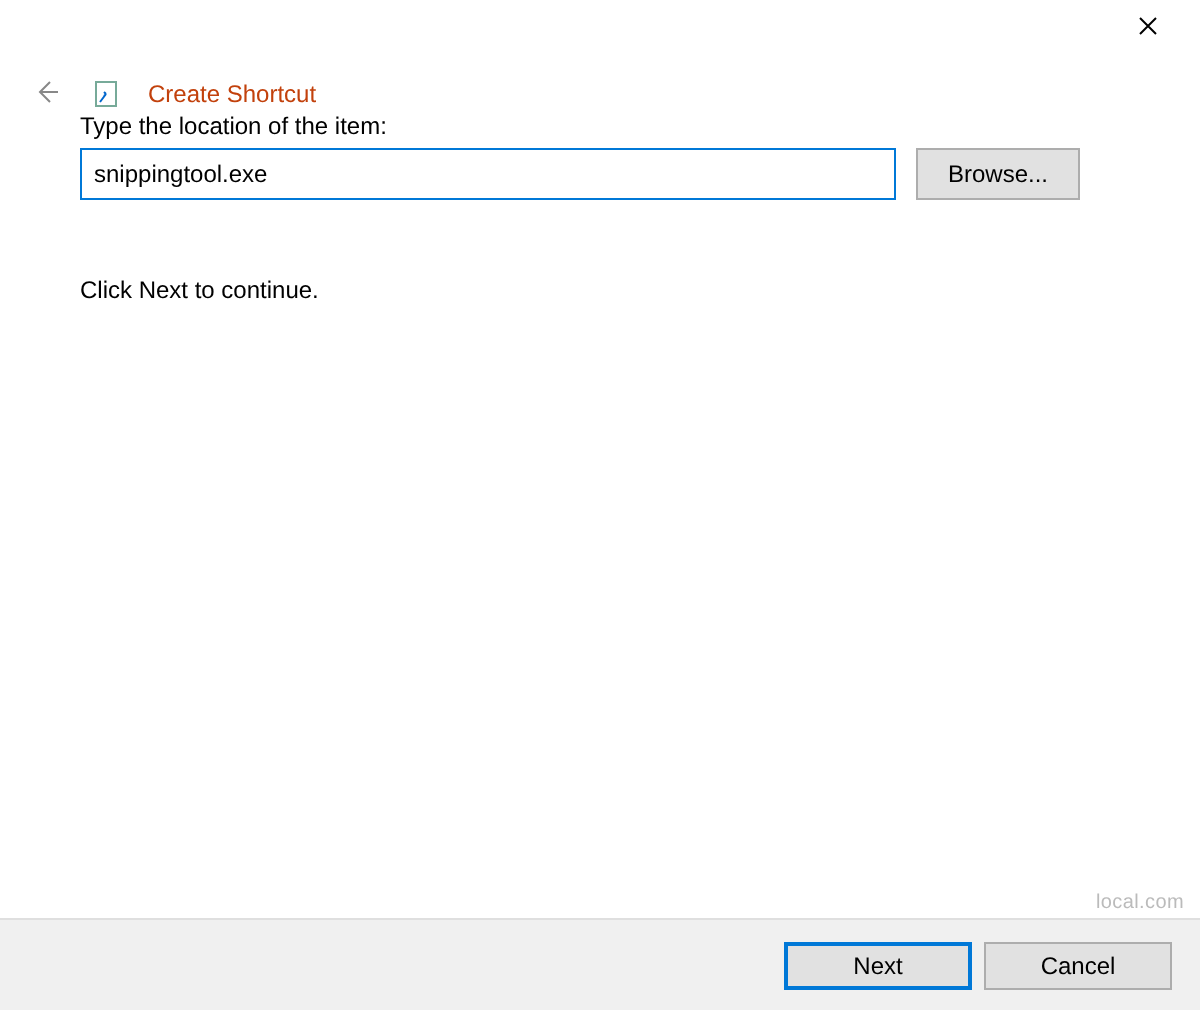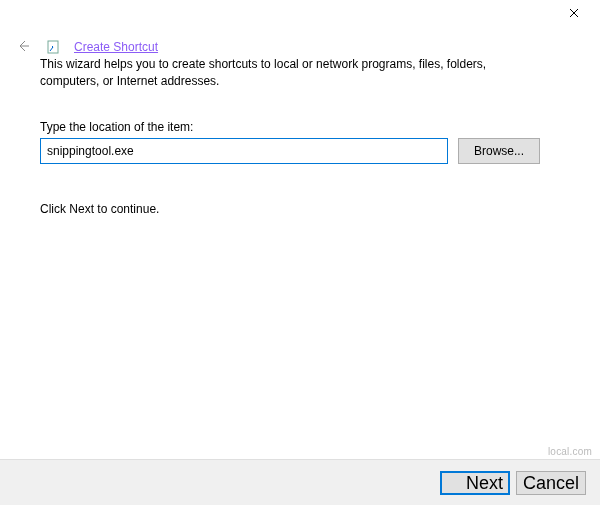--- a/index.html
+++ b/index.html
@@ -40,22 +40,21 @@
       color: #666;
     }
     .back-arrow svg { width: 14px; height: 14px; }
     .wizard-icon {
       width: 14px; height: 14px;
       display: flex; align-items: center; justify-content: center;
     }
     .wizard-icon svg { width: 12px; height: 14px; }
     .wizard-title {
       font-size: 12px;
-      color: #8b5cf6;
-      text-decoration: underline;
+      color: #c2410c;
     }
     .content {
       padding: 0 40px 0 40px;
     }
     .heading {
       color: #003399;
       font-size: 16px;
       font-weight: 400;
       margin-top: 36px;
       margin-bottom: 34px;
@@ -105,28 +104,27 @@
       border-top: 1px solid #dfdfdf;
       background: #f0f0f0;
       height: 46px;
       display: flex;
       justify-content: flex-end;
       align-items: center;
       padding-right: 14px;
       gap: 6px;
     }
     .footer-btn {
-      width: 70px;
+      width: 94px;
       height: 24px;
       font-family: inherit;
-      font-size: 18px;
+      font-size: 12px;
       cursor: pointer;
       background: #e1e1e1;
       border: 1px solid #adadad;
-      text-align: right;
     }
     .footer-btn.primary {
       border: 1px solid #0078d7;
       box-shadow: inset 0 0 0 1px #0078d7;
     }
     .watermark {
       position: absolute;
       bottom: 48px;
       right: 8px;
       font-size: 10px;
@@ -159,21 +157,20 @@
   <div class="wizard-icon">
     <svg viewBox="0 0 12 14">
         <rect x="1" y="1" width="10" height="12" fill="#fff" stroke="#7a9" stroke-width="1"></rect>
         <path d="M3 11 L6 7 M6 7 L5 8 M6 7 L5 6" stroke="#06c" stroke-width="1" fill="none"></path>
       </svg>
   </div>
   <div class="wizard-title">Create Shortcut</div>
 </div>
 
 <div class="content">
-  <div class="description">This wizard helps you to create shortcuts to local or network programs, files, folders, computers, or Internet addresses.</div>
   <div class="field-label">Type the location of the item:</div>
   <div class="input-row">
     <input type="text" class="location-input" value="snippingtool.exe" style="">
     <button class="browse-btn">Browse...</button>
   </div>
   <div class="hint">Click Next to continue.</div>
 </div>
 
 <div class="watermark">local.com</div>
 

